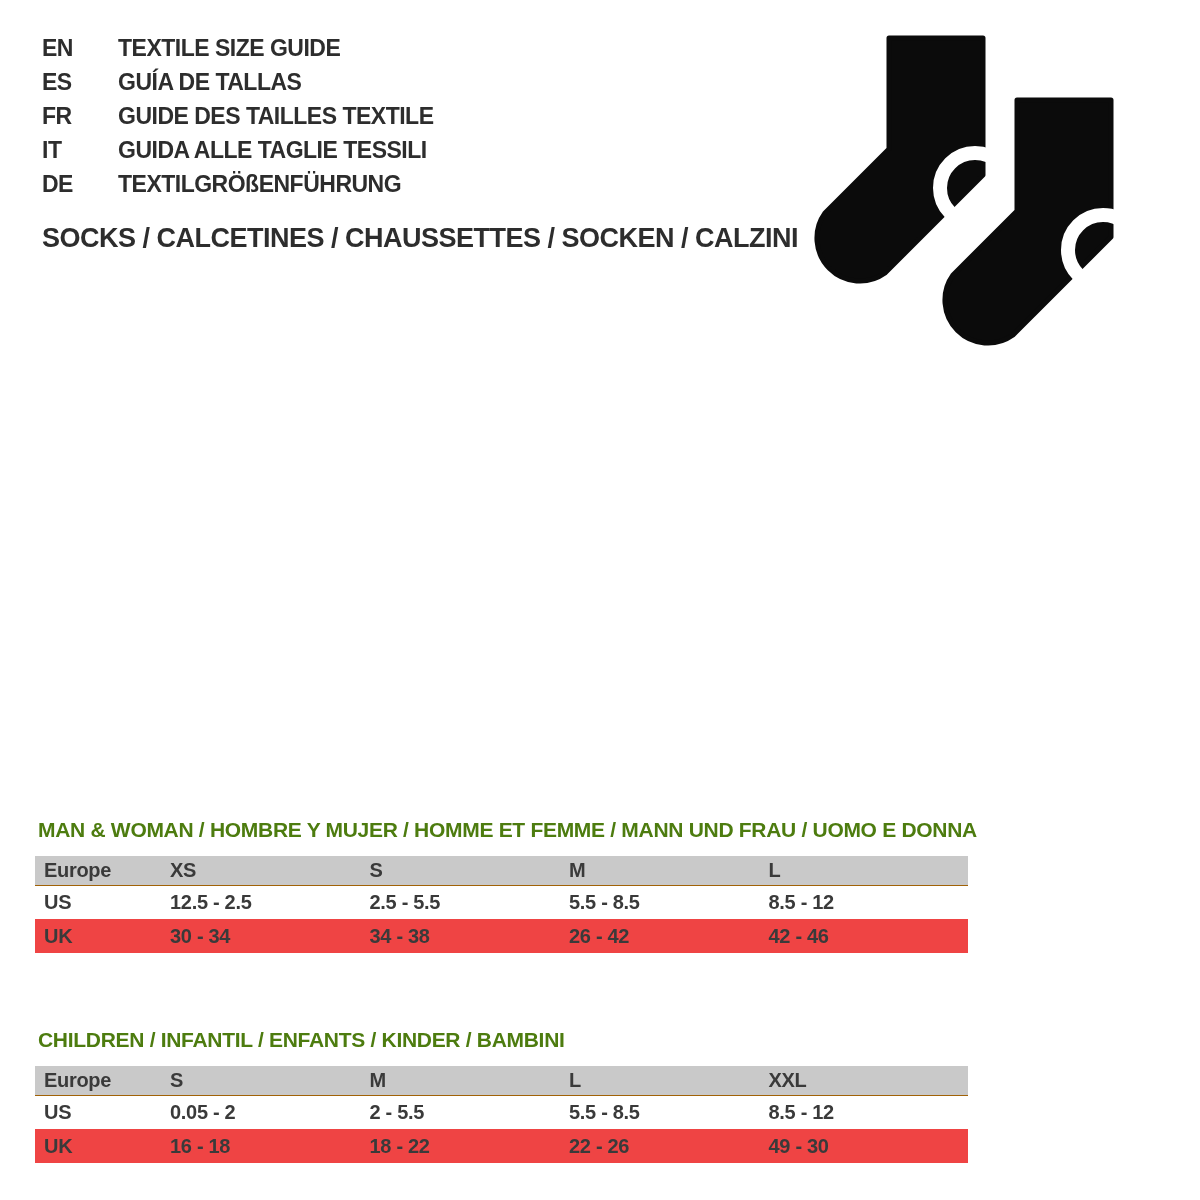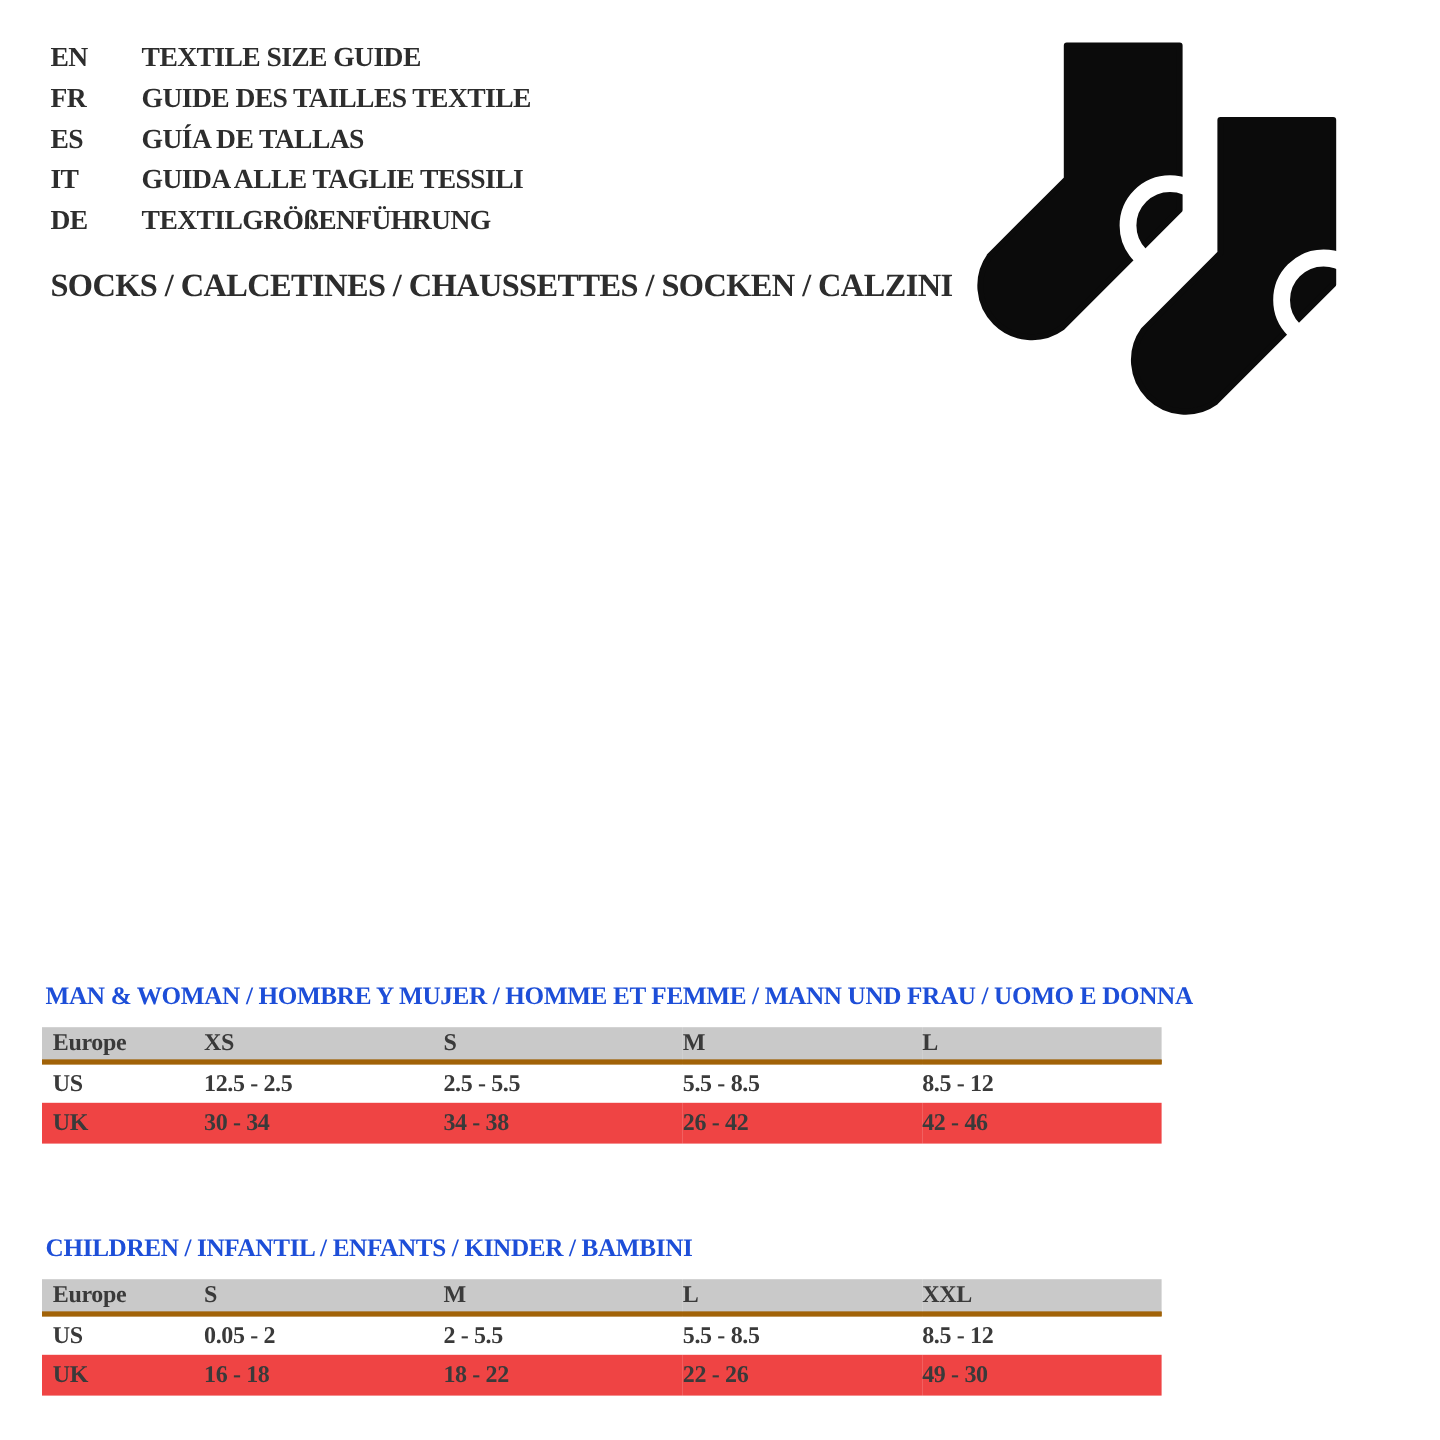--- a/index.html
+++ b/index.html
@@ -2,21 +2,21 @@
 <html><head>
 <meta charset="utf-8">
 <style>
   html, body { margin: 0; padding: 0; background: #ffffff; }
   .canvas {
     position: relative;
     width: 1160px;
     height: 1200px;
     background: #ffffff;
     overflow: hidden;
-    font-family: Liberation Serif, serif;
+    font-family: Liberation Sans, sans-serif;
     font-weight: 700;
     color: #2d2d2d;
     padding-left: 32px;
   }
 
   
   .lang-list { position: absolute; left: 42px; top: 31px; }
   .lang-row {
     display: flex;
     height: 34px;
@@ -44,36 +44,36 @@
 
   
   .table-block { position: absolute; left: 35px; width: 933px; }
   .table-block-0 { top: 818px; }
   .table-block-1 { top: 1028px; }
   .table-title {
     font-size: 21px;
     letter-spacing: -0.3px;
     line-height: 24px;
     padding-left: 3px;
-    color: #1d4ed8;
+    color: #4d7c0f;
     white-space: nowrap;
   }
   table.size-table {
     margin-top: 14px;
     border-collapse: collapse;
     table-layout: fixed;
     width: 933px;
     font-size: 20px;
     letter-spacing: -0.3px;
     color: #3a3a3a;
   }
   table.size-table thead tr {
     height: 29px;
     background: #c9c9c9;
-    border-bottom: 4px solid #a16207;
+    border-bottom: 1px solid #a16207;
   }
   table.size-table tbody tr { height: 34px; }
   table.size-table tbody tr.row-alt { background: #ef4444; }
   table.size-table th, table.size-table td {
     padding: 0;
     text-align: left;
     vertical-align: middle;
     font-weight: 700;
   }
   table.size-table th:first-child,
@@ -87,26 +87,26 @@
 <body>
 
 <div class="canvas">
 
   <div class="lang-list">
       <div class="lang-row">
         <span class="lang-code">EN</span>
         <span class="lang-label">TEXTILE SIZE GUIDE</span>
       </div>
       <div class="lang-row">
+        <span class="lang-code">ES</span>
+        <span class="lang-label">GUÍA DE TALLAS</span>
+      </div>
+      <div class="lang-row">
         <span class="lang-code">FR</span>
         <span class="lang-label">GUIDE DES TAILLES TEXTILE</span>
-      </div>
-      <div class="lang-row">
-        <span class="lang-code">ES</span>
-        <span class="lang-label">GUÍA DE TALLAS</span>
       </div>
       <div class="lang-row">
         <span class="lang-code">IT</span>
         <span class="lang-label">GUIDA ALLE TAGLIE TESSILI</span>
       </div>
       <div class="lang-row">
         <span class="lang-code">DE</span>
         <span class="lang-label">TEXTILGRÖßENFÜHRUNG</span>
       </div>
     </div>

